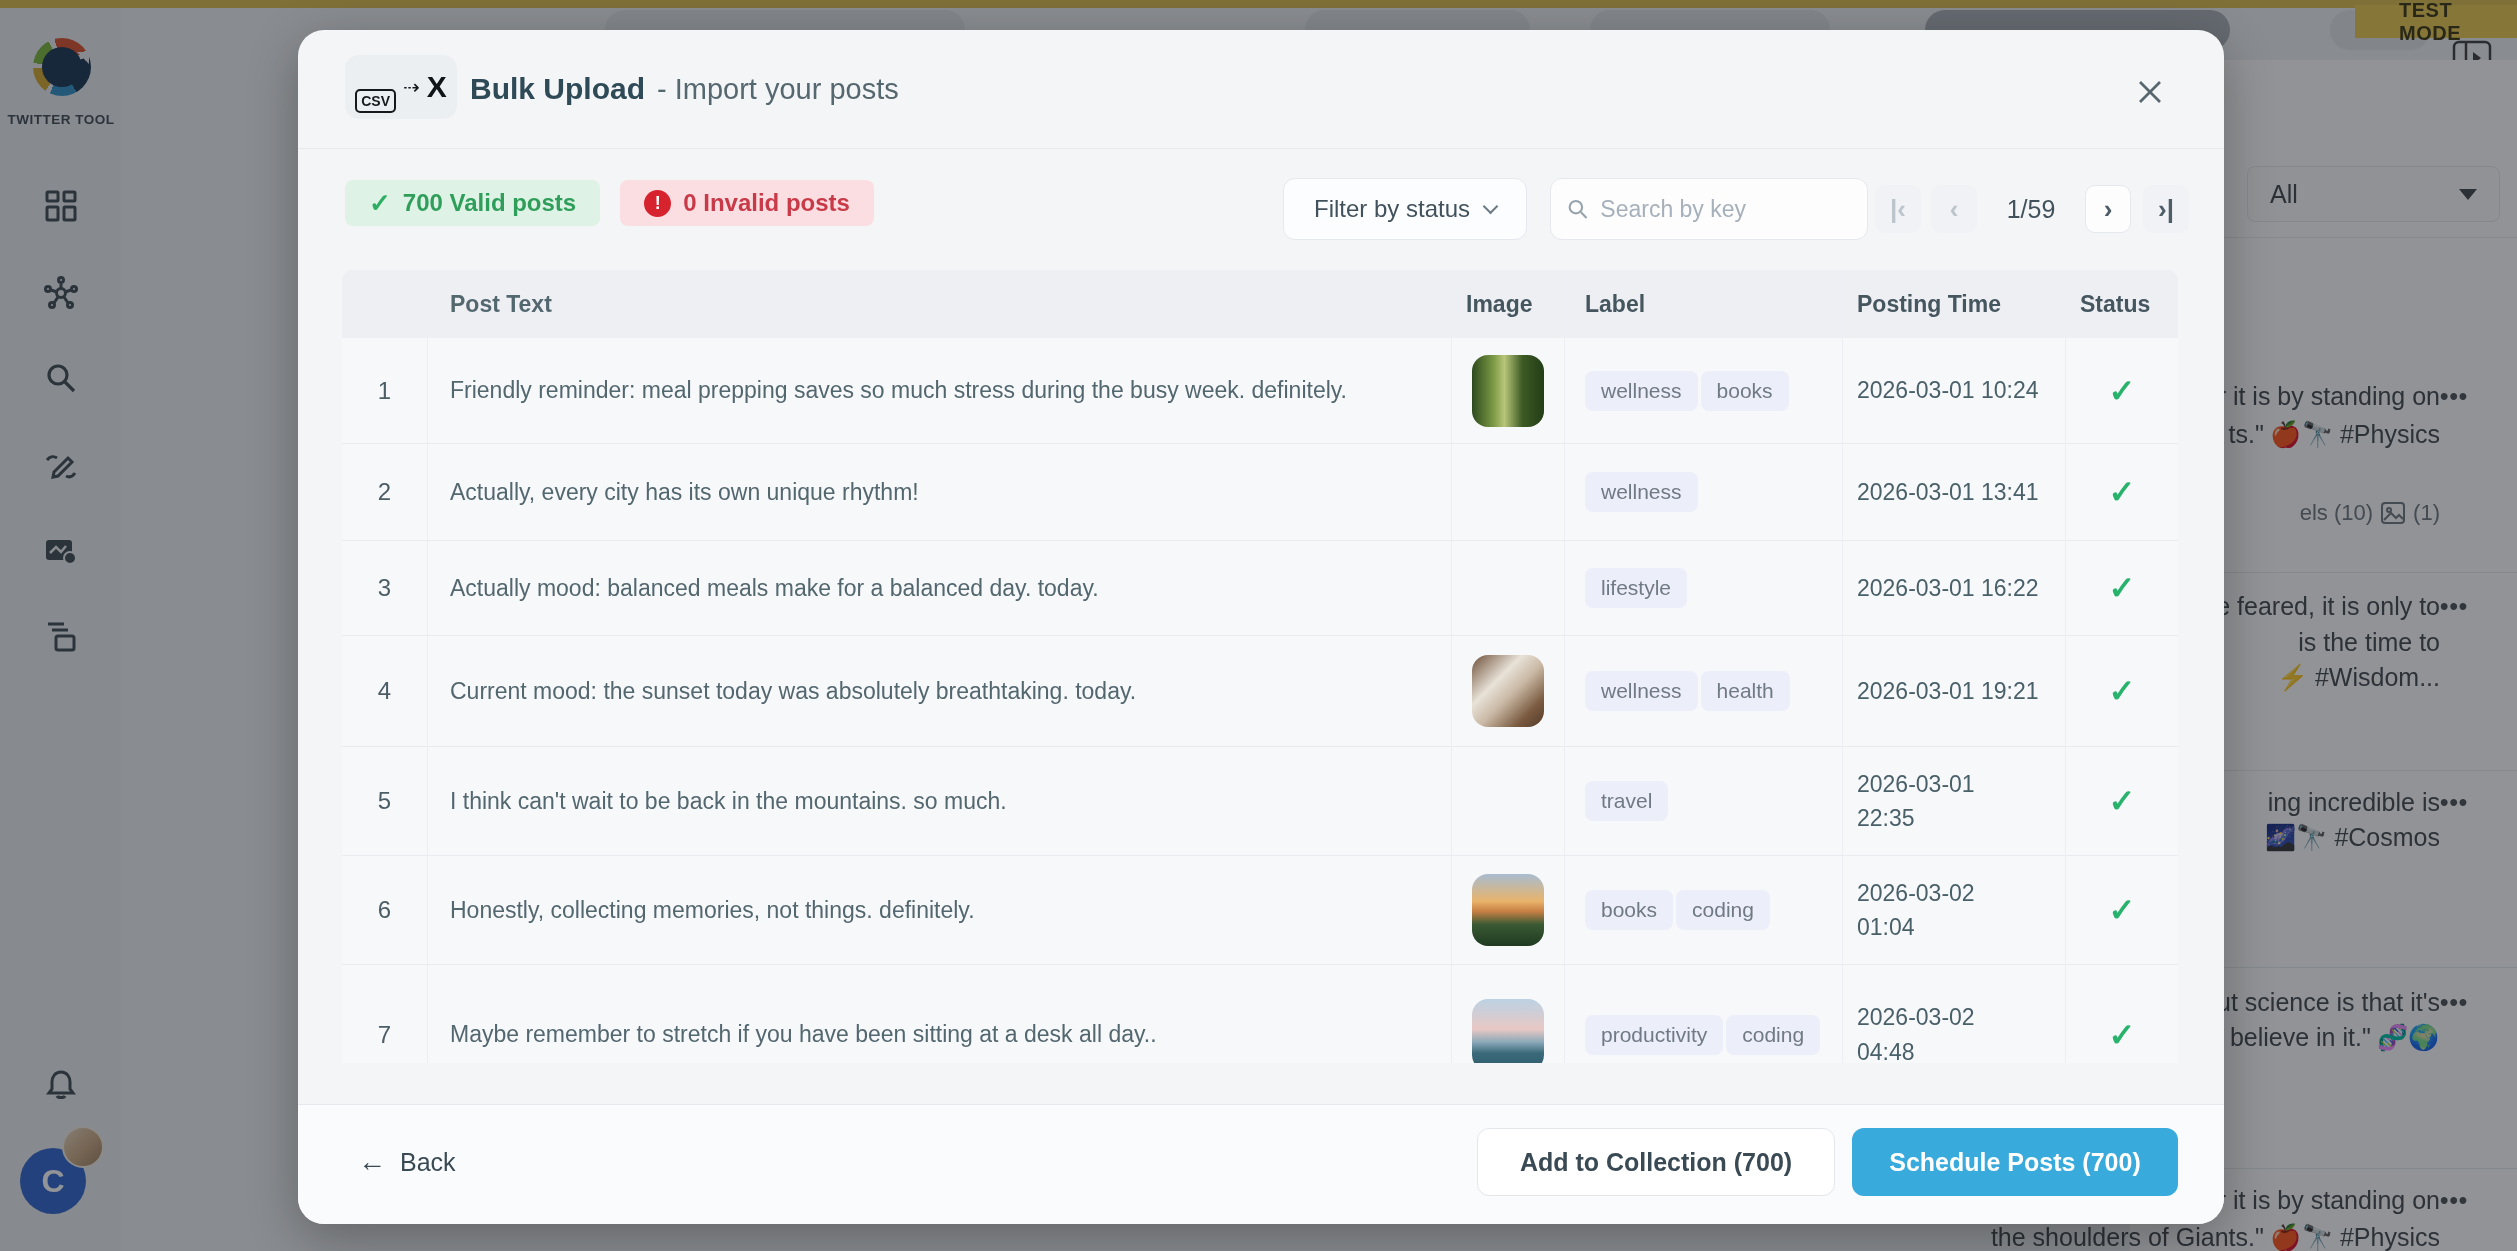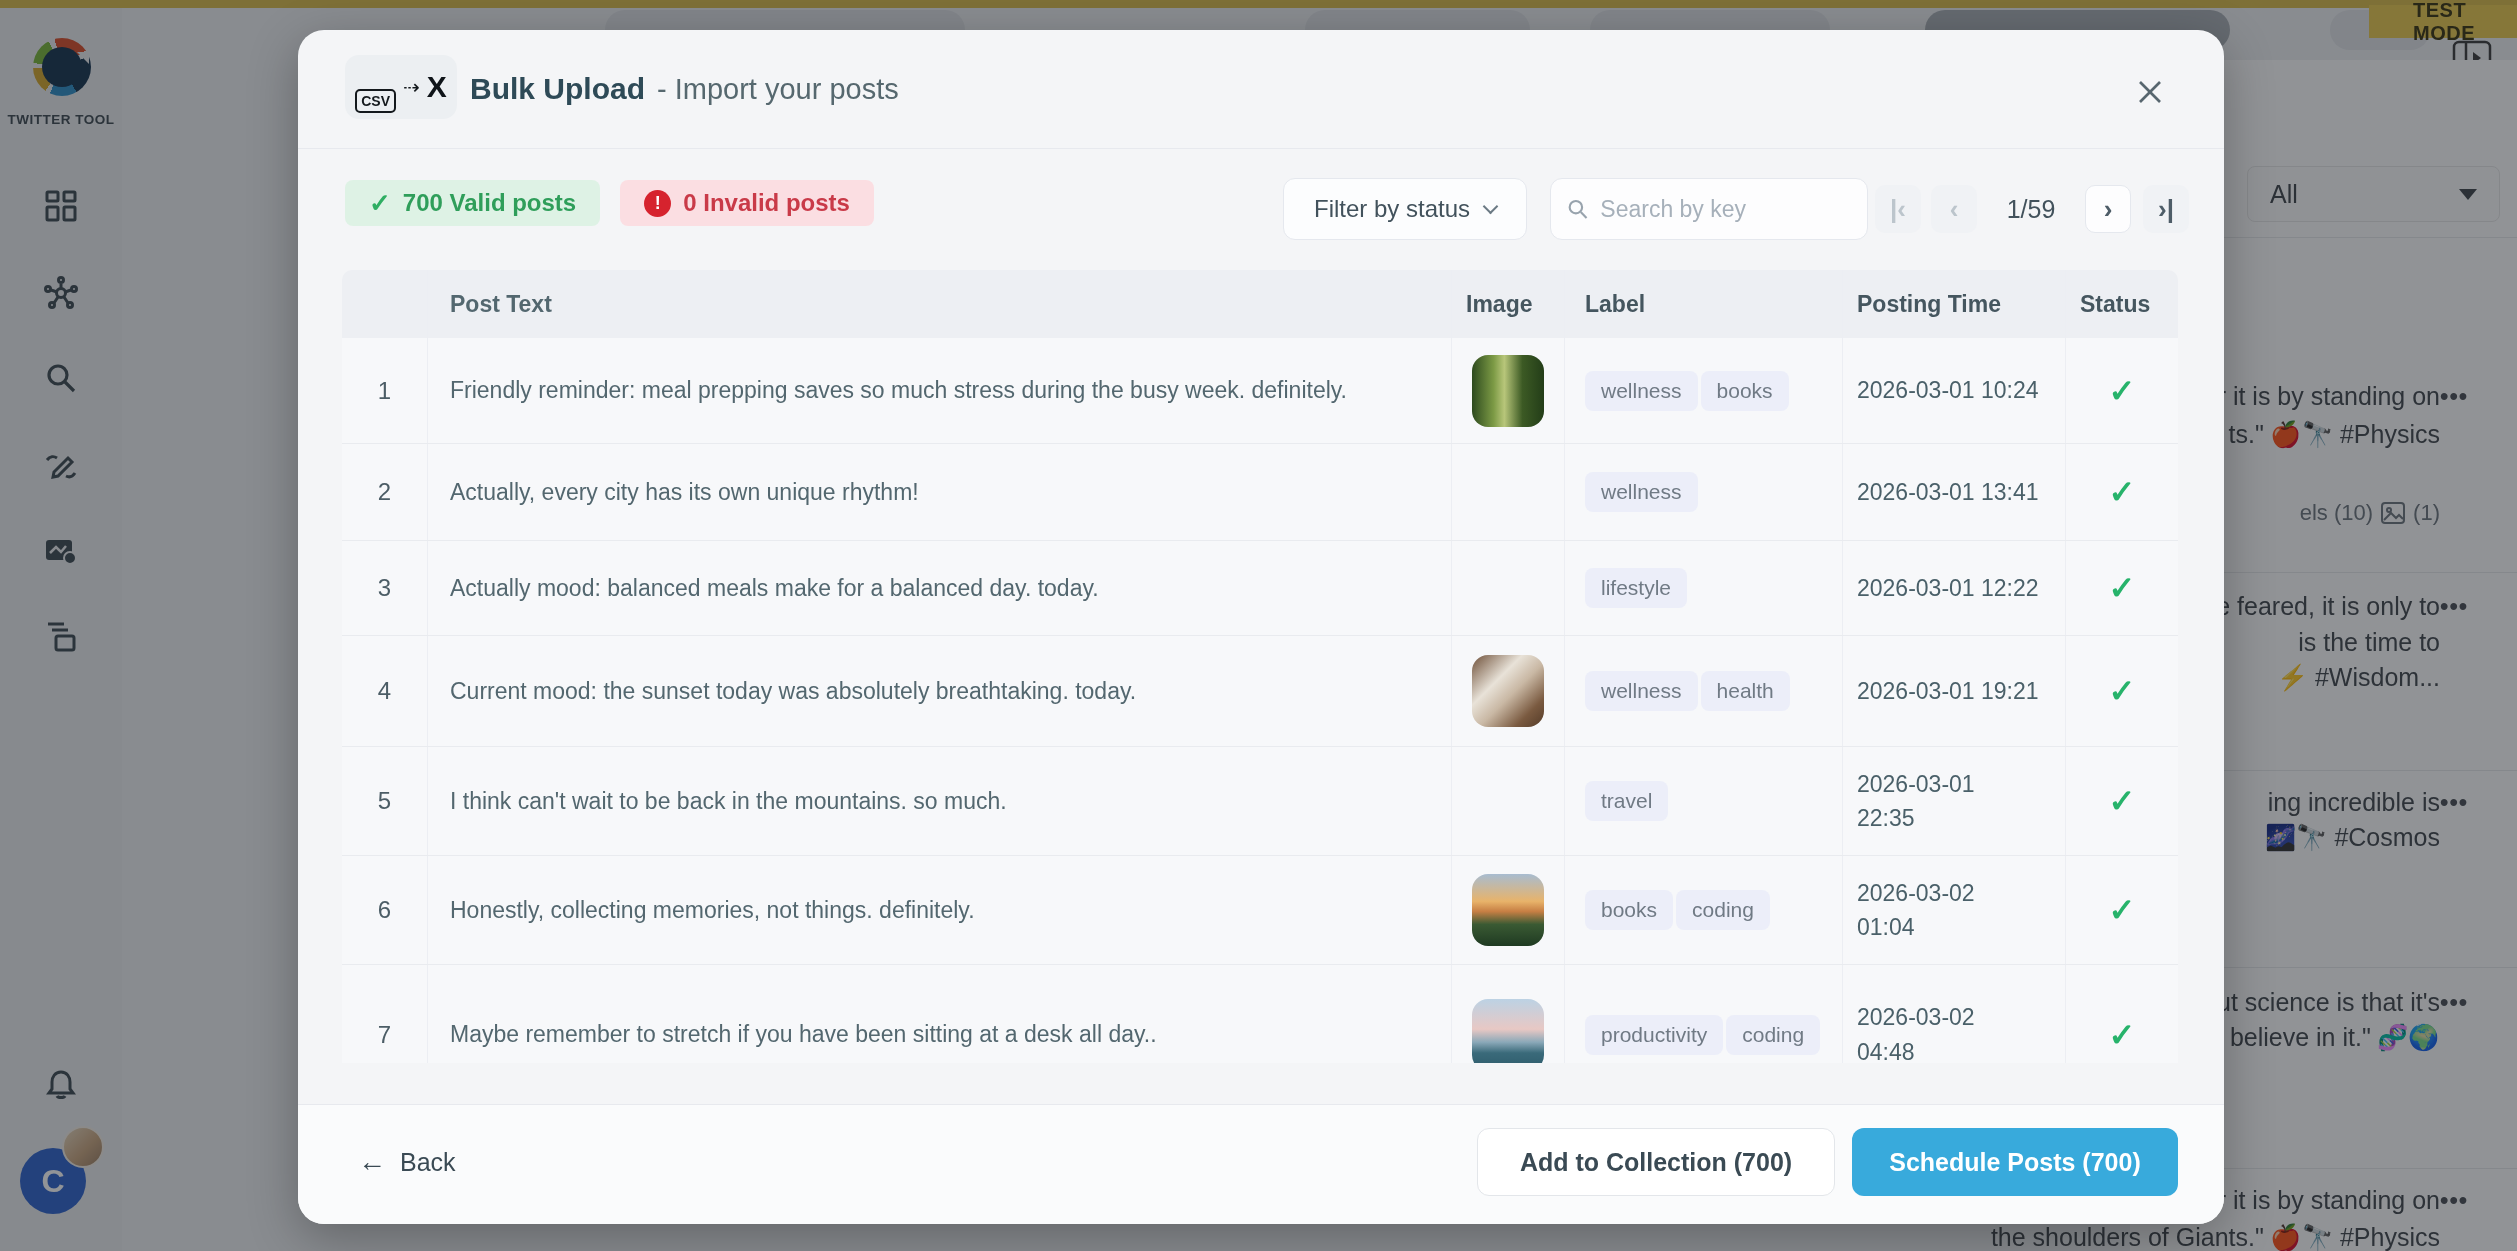--- a/index.html
+++ b/index.html
@@ -2,21 +2,21 @@
 <html><head>
 <meta charset="utf-8">
 <style>
   html,body{margin:0;padding:0;width:2517px;height:1251px;overflow:hidden;
     font-family:"Liberation Sans",sans-serif;background:#eef0f2;}
   *{box-sizing:border-box;}
 
   
   .app{position:absolute;inset:0;z-index:1;}
   .goldline{position:absolute;left:0;top:0;width:2517px;height:8px;background:#d9bb4a;}
-  .testmode{position:absolute;right:0;top:5px;width:148px;height:33px;background:#e9c94f;
+  .testmode{position:absolute;right:0;top:5px;width:162px;height:33px;background:#e9c94f;
     color:#3a3410;font-size:20px;font-weight:700;display:flex;align-items:center;justify-content:center;letter-spacing:.5px;padding-left:44px;}
   .panel-toggle{position:absolute;left:2452px;top:40px;}
   .ghost{position:absolute;top:10px;height:40px;border-radius:20px;background:#e0e2e6;}
   .g1{left:605px;width:360px;}
   .g2{left:1305px;width:225px;}
   .g3{left:1590px;width:240px;}
   .g4{left:1925px;width:305px;background:#aab0b6;}
   .g5{left:2330px;width:100px;}
 
   
@@ -356,21 +356,21 @@
         </div>
     </div>
 
     <div class="trow h3">
       <div class="c num">3</div>
       <div class="c textc">Actually mood: balanced meals make for a balanced day. today.</div>
       <div class="c imgc"></div>
       <div class="c labelc">
         <span class="chip">lifestyle</span>
       </div>
-      <div class="c timec">2026-03-01 12:22</div>
+      <div class="c timec">2026-03-01 16:22</div>
       <div class="c statusc">
           <span class="check"></span>
         </div>
     </div>
 
     <div class="trow h4">
       <div class="c num">4</div>
       <div class="c textc">Current mood: the sunset today was absolutely breathtaking. today.</div>
       <div class="c imgc">
           <span class="thumb t-desk"></span>

